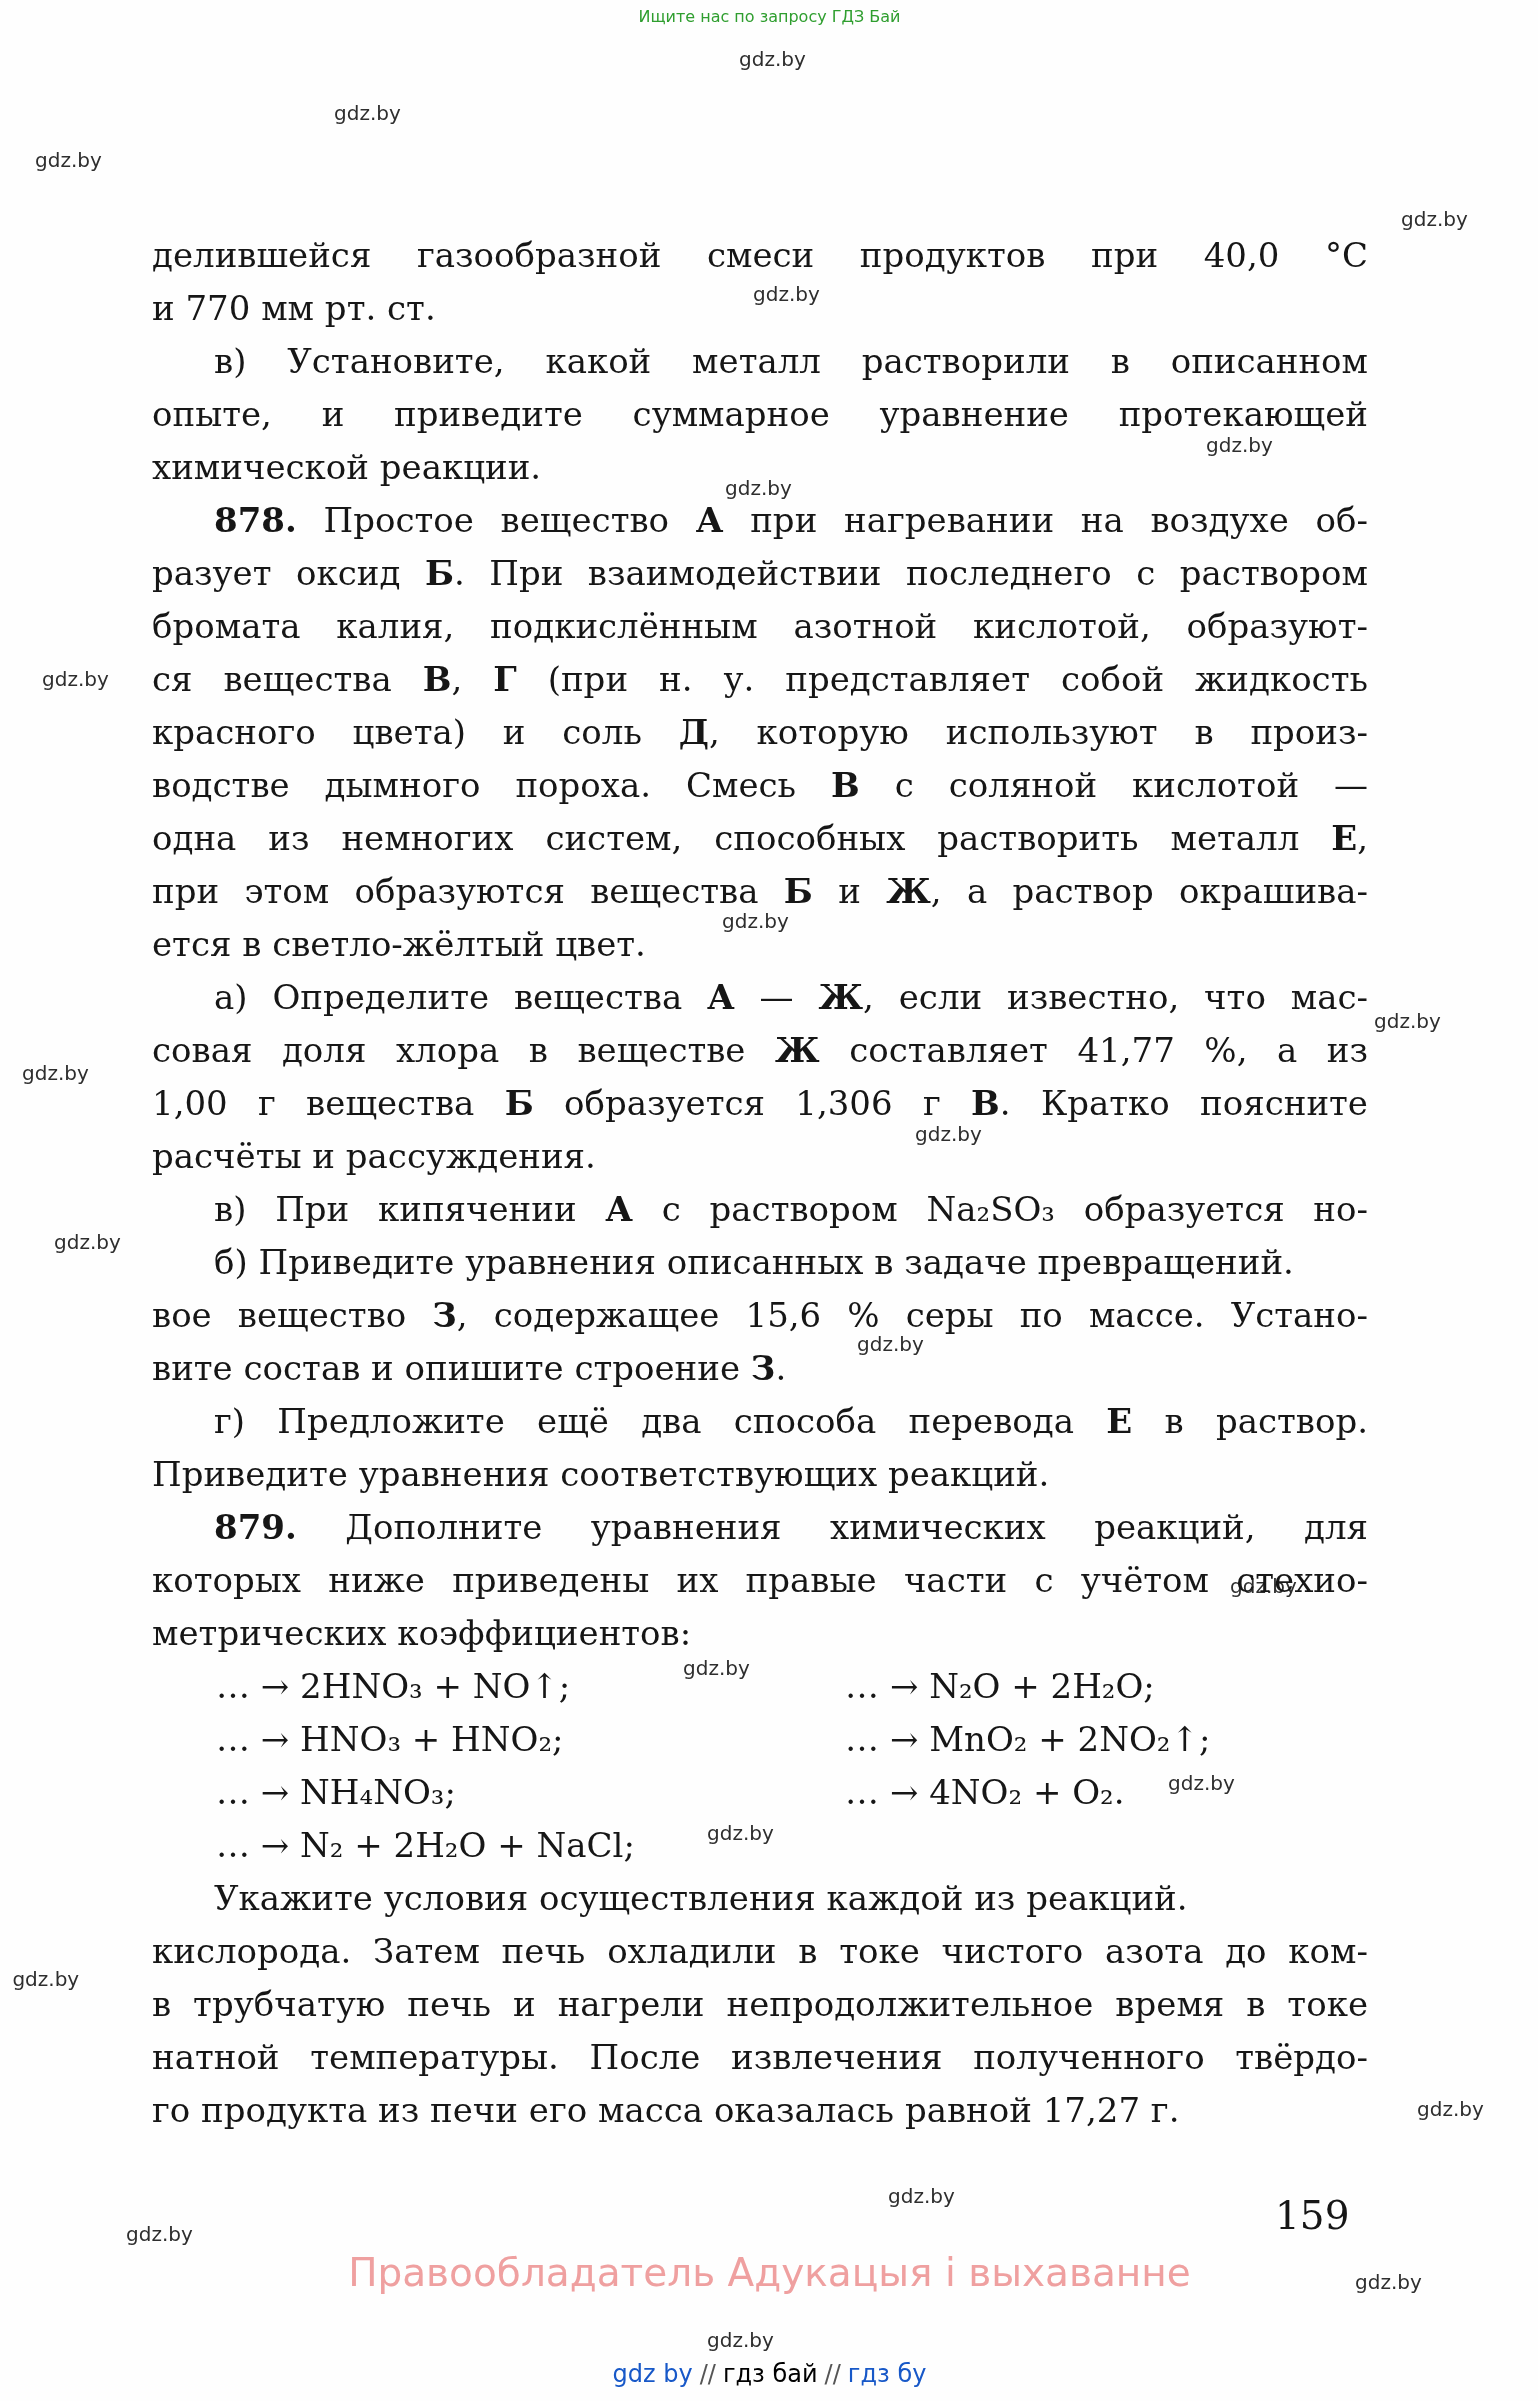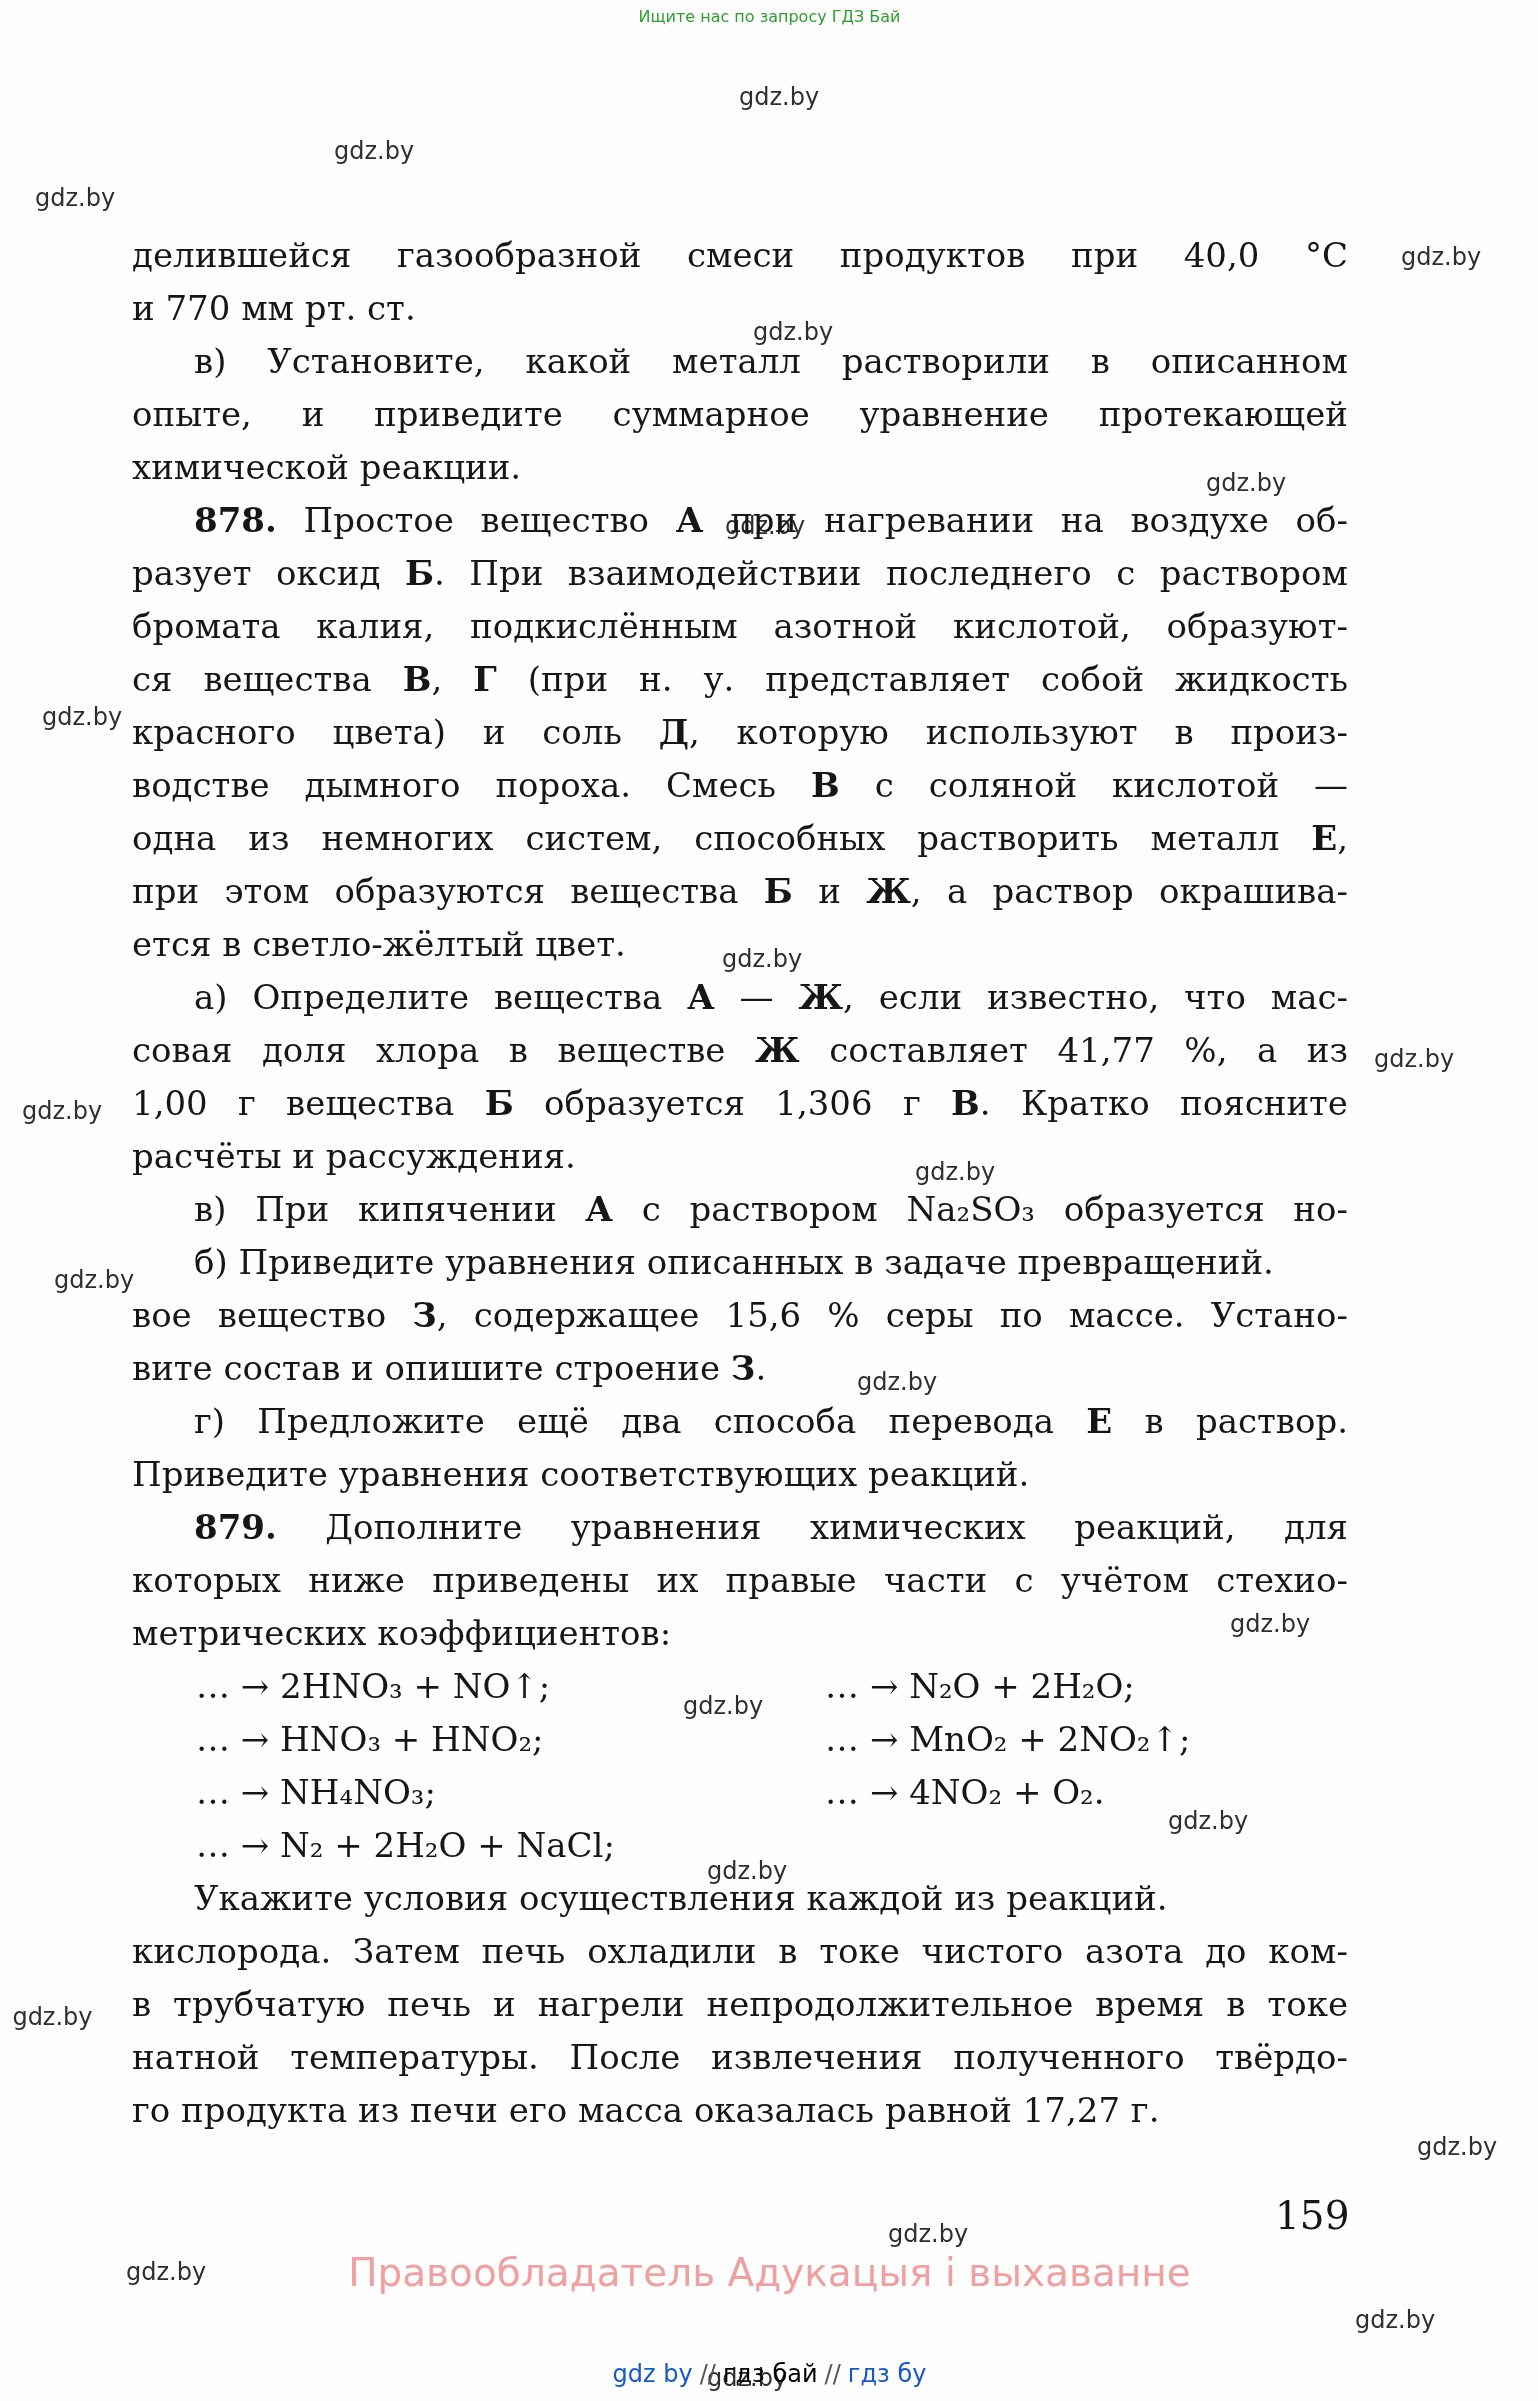--- a/index.html
+++ b/index.html
@@ -13,27 +13,26 @@
   }
   .promo {
     position: absolute; top: 7px; left: 0; width: 100%;
     text-align: center;
     font-family: "DejaVu Sans", "Liberation Sans", sans-serif;
     font-size: 16px;
   }
   .wm {
     position: absolute;
     font-family: "DejaVu Sans", "Liberation Sans", sans-serif;
-    font-size: 24px;
+    font-size: 20px;
     color: #2e2e2e;
     white-space: nowrap;
-    margin-top: 36px;
   }
   #content {
-    position: absolute; left: 132px; top: 229px; width: 1216px;
+    position: absolute; left: 152px; top: 229px; width: 1216px;
     font-size: 34px; line-height: 53px;
   }
   .line { min-height: 53px; }
   .line.j { text-align: justify; text-align-last: justify; }
   .line.ind { text-indent: 62px; }
   .eq-row { display: flex; line-height: 53px; }
   .eq-left { width: 57%; padding-left: 64px; }
   .eq-right { flex: 1; }
   .pagenum {
     position: absolute; left: 1275px; top: 2193px;

